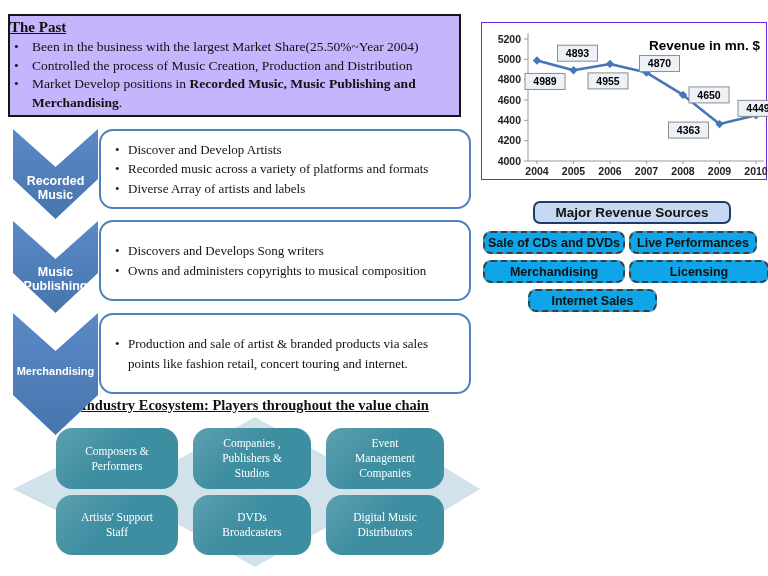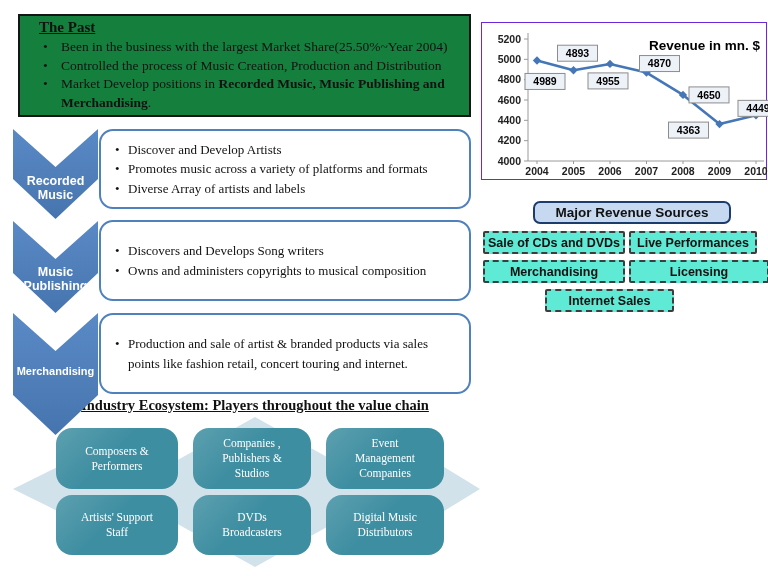--- a/index.html
+++ b/index.html
@@ -1,21 +1,21 @@
 <!DOCTYPE html>
 <html><head>
 <meta charset="utf-8">
 <style>
   html,body{margin:0;padding:0;background:#fff;}
   .slide{position:relative;width:768px;height:576px;background:#fff;overflow:hidden;
          font-family:"Liberation Serif",serif;color:#111;}
 
   
   .past{position:absolute;left:8px;top:14px;width:453px;height:103px;border:2px solid #151515;
-        box-sizing:border-box;padding:3px 8px 0 19px;background:#15803d;margin-left:10px;}
+        box-sizing:border-box;padding:3px 8px 0 0;background:#c4b5fd;}
   .past-title{font-size:15px;font-weight:bold;text-decoration:underline;margin:0 0 2px 0;}
   .pbullet{position:relative;padding-left:22px;font-size:13.5px;line-height:1.38;}
   .pbullet .dot{position:absolute;left:4px;}
   .pbullet b{font-weight:bold;}
 
   
   .chev{position:absolute;left:13px;width:85px;z-index:3;
         background:linear-gradient(180deg,#5a8ac6 0%,#4674ae 100%);
         clip-path:polygon(0 0,50% 38px,100% 0,100% calc(100% - 40px),50% 100%,0 calc(100% - 40px));}
   .chev.r0{top:129px;height:90px;}
@@ -43,28 +43,28 @@
   .diamonds{position:absolute;left:0;top:412px;width:768px;height:164px;z-index:1;}
   .eco-grid{position:absolute;left:56px;top:428px;z-index:2;display:grid;
             grid-template-columns:122px 118px 118px;grid-template-rows:61px 60px;
             column-gap:15px;row-gap:6px;}
   .eco-box{border-radius:16px;display:flex;align-items:center;justify-content:center;text-align:center;
            color:#fff;font-size:11.5px;line-height:1.3;padding:2px 20px;box-sizing:border-box;
            background:linear-gradient(135deg,rgba(255,255,255,.16) 0%,rgba(255,255,255,0) 45%),#3e8ea1;}
   .mrs-header{position:absolute;left:533px;top:201px;width:198px;height:23px;box-sizing:border-box;
               background:#c6d9f0;border:2px solid #1c3c6e;border-radius:7px;display:flex;align-items:center;
               justify-content:center;font-family:"Liberation Sans",sans-serif;font-weight:bold;font-size:13.5px;text-align:center;}
-  .rs{position:absolute;height:23px;box-sizing:border-box;background:#5eead4;border:2px dashed #3d3d3d;
-      border-radius:2px;display:flex;align-items:center;justify-content:center;
+  .rs{position:absolute;height:23px;box-sizing:border-box;background:#0ea5e9;border:2px dashed #3d3d3d;
+      border-radius:8px;display:flex;align-items:center;justify-content:center;
       font-family:"Liberation Sans",sans-serif;font-weight:bold;font-size:12.5px;}
   .rs0{left:483px;top:231px;width:142px;}
   .rs1{left:629px;top:231px;width:128px;}
   .rs2{left:483px;top:260px;width:142px;}
   .rs3{left:629px;top:260px;width:140px;}
-  .rs4{left:545px;top:289px;width:129px;}
+  .rs4{left:528px;top:289px;width:129px;}
 
   
   .chart{position:absolute;left:481px;top:22px;width:284px;height:156px;border:1px solid #6d28d9;
          background:#fff;font-family:"Liberation Sans",sans-serif;}
   .chart svg{overflow:visible;display:block;}
 </style>
 </head>
 <body>
 
 <div class="slide">
@@ -134,21 +134,21 @@
         <rect x="256" y="77.35166666666667" width="40" height="16" fill="#edf2f9" stroke="#8c8c8c" stroke-width="1"></rect>
         <text x="276" y="89.15166666666667" text-anchor="middle" font-size="10.5" font-weight="bold" fill="#000">4449</text>
       </svg>
   </div>
 
   <div class="chev r0">
     <div class="lbl">Recorded Music</div>
   </div>
   <div class="bbox r0">
       <div class="rbullet"><span class="dot">•</span><span>Discover and Develop Artists</span></div>
-      <div class="rbullet"><span class="dot">•</span><span>Promotes music across a variety of platforms and formats</span></div>
+      <div class="rbullet"><span class="dot">•</span><span>Recorded music across a variety of platforms and formats</span></div>
       <div class="rbullet"><span class="dot">•</span><span>Diverse Array of artists and labels</span></div>
     </div>
 
   <div class="chev r1">
     <div class="lbl">Music Publishing</div>
   </div>
   <div class="bbox r1">
       <div class="rbullet"><span class="dot">•</span><span>Discovers and Develops Song writers</span></div>
       <div class="rbullet"><span class="dot">•</span><span>Owns and administers copyrights to musical composition</span></div>
     </div>

